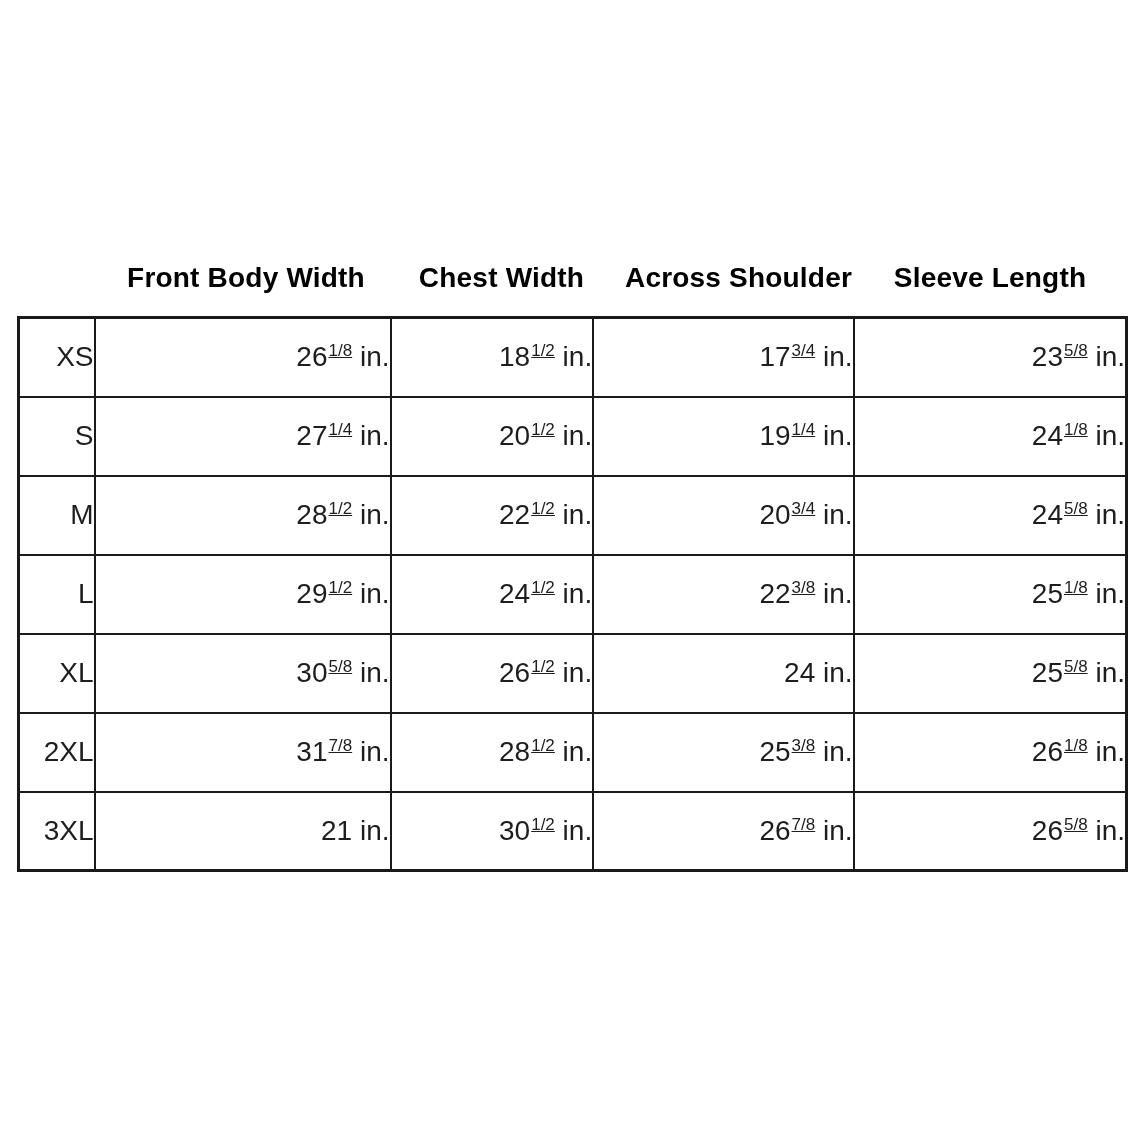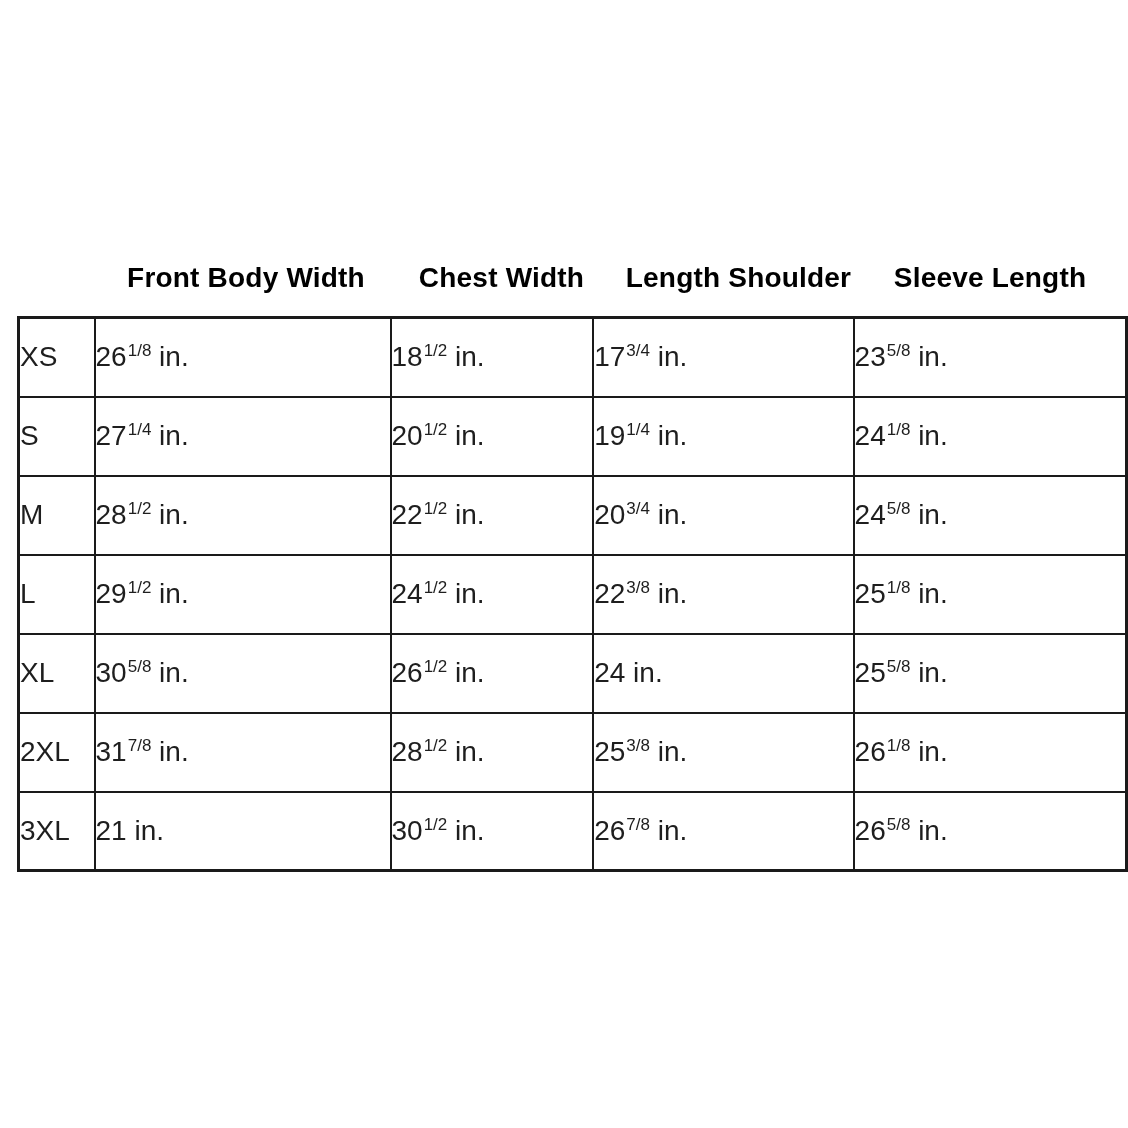--- a/index.html
+++ b/index.html
@@ -32,45 +32,46 @@
     position: absolute;
     left: 17px;
     top: 316px;
     border-collapse: collapse;
     table-layout: fixed;
     border: 3px solid #1a1a1a;
   }
   table.size-table td {
     border: 2px solid #1a1a1a;
     height: 79px;
-    text-align: left;
+    text-align: right;
     vertical-align: middle;
     font-size: 28px;
     color: #1e1e1e;
     white-space: nowrap;
   }
   td.size-cell { width: 77px; }
   td.col-0 { width: 304px; }
   td.col-1 { width: 207px; }
   td.col-2 { width: 267px; }
   td.col-3 { width: 280px; }
   sup.frac {
     font-size: 17px;
     vertical-align: 10px;
     margin-left: 1px;
+    text-decoration: underline;
   }
 </style>
 </head>
 <body>
 
 <div class="header-row">
   <div class="header-cell"></div>
   <div class="header-cell">Front Body Width</div>
   <div class="header-cell">Chest Width</div>
-  <div class="header-cell">Length Shoulder</div>
+  <div class="header-cell">Across Shoulder</div>
   <div class="header-cell">Sleeve Length</div>
 </div>
 
 <table class="size-table">
   <tbody>
       <tr>
         <td class="size-cell">XS</td>
         <td class="col-0">26<sup class="frac">1/8</sup> in.</td>
         <td class="col-1">18<sup class="frac">1/2</sup> in.</td>
         <td class="col-2">17<sup class="frac">3/4</sup> in.</td>

